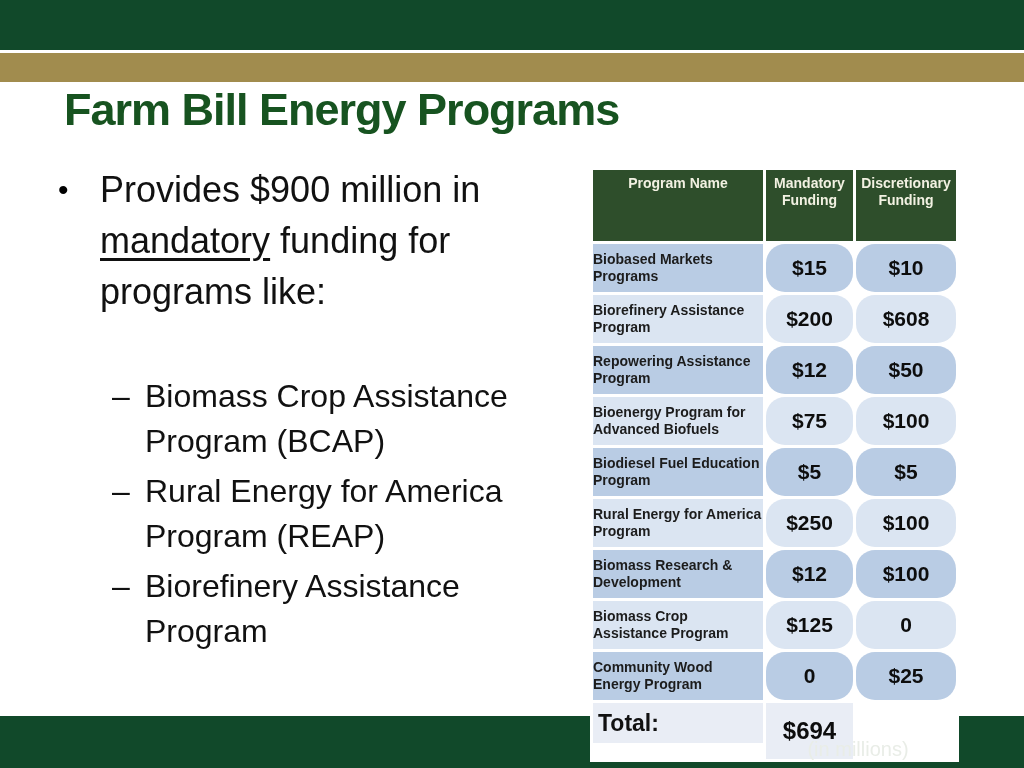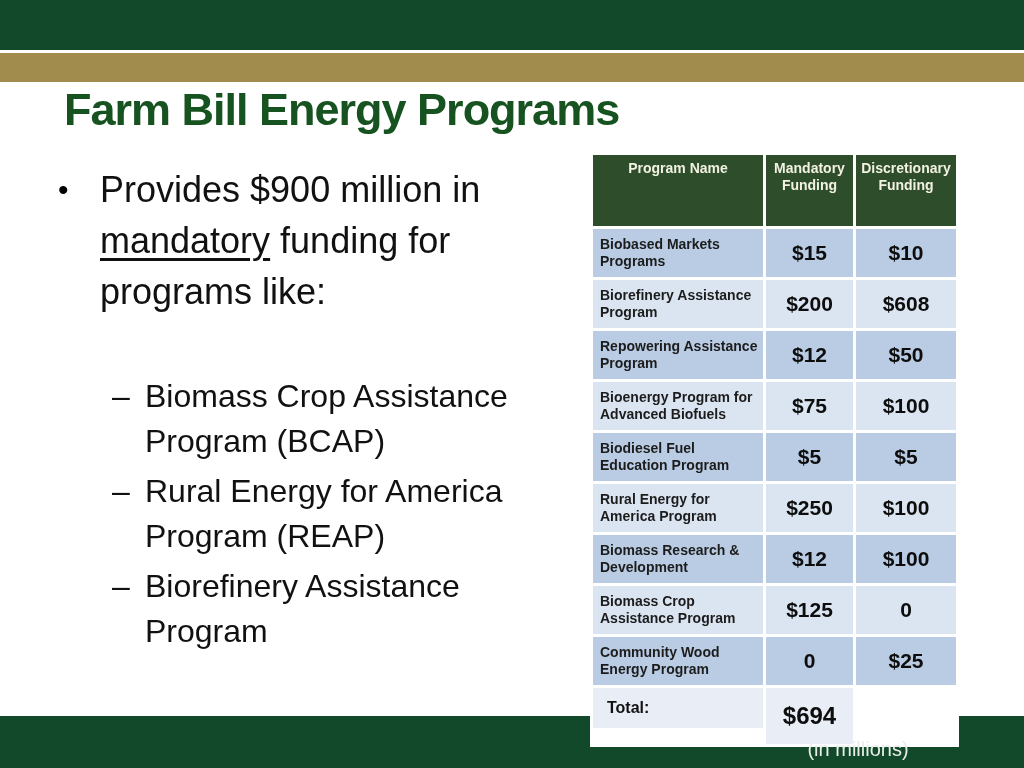--- a/index.html
+++ b/index.html
@@ -81,21 +81,21 @@
   }
   .sub-text {
     width: 430px;
     font-size: 32px;
     line-height: 45px;
     color: #111111;
   }
 
   
   .fund-table {
-    position: absolute; left: 590px; top: 152px;
+    position: absolute; left: 590px; top: 167px;
     background: #ffffff;
     padding: 3px;
     display: grid;
     grid-template-columns: 170px 87px 100px;
     gap: 3px;
     z-index: 2;
   }
   .cell {
     box-sizing: border-box;
   }
@@ -110,43 +110,43 @@
     padding-top: 5px;
   }
   .cell.name {
     font-weight: bold;
     font-size: 14px;
     line-height: 17px;
     color: #1c1c1c;
     height: 48px;
     display: flex;
     align-items: center;
-    padding-left: 7px;
     text-align: left;
   }
   .cell.val {
     font-weight: bold;
     font-size: 21px;
     color: #0d0d0d;
     height: 48px;
     display: flex;
     align-items: center;
     justify-content: center;
+    border-radius: 19px;
   }
   .row-a { background: #b9cce4; }
   .row-b { background: #dbe5f2; }
   .cell.total-name {
     background: #e9edf5;
     font-weight: bold;
-    font-size: 16px;
+    font-size: 23px;
     color: #111111;
     height: 40px;
     display: flex;
     align-items: center;
-    padding-left: 14px;
+    padding-left: 5px;
   }
   .cell.total-val {
     background: #e9edf5;
     font-weight: bold;
     font-size: 24px;
     color: #0d0d0d;
     height: 56px;
     display: flex;
     align-items: center;
     justify-content: center;

